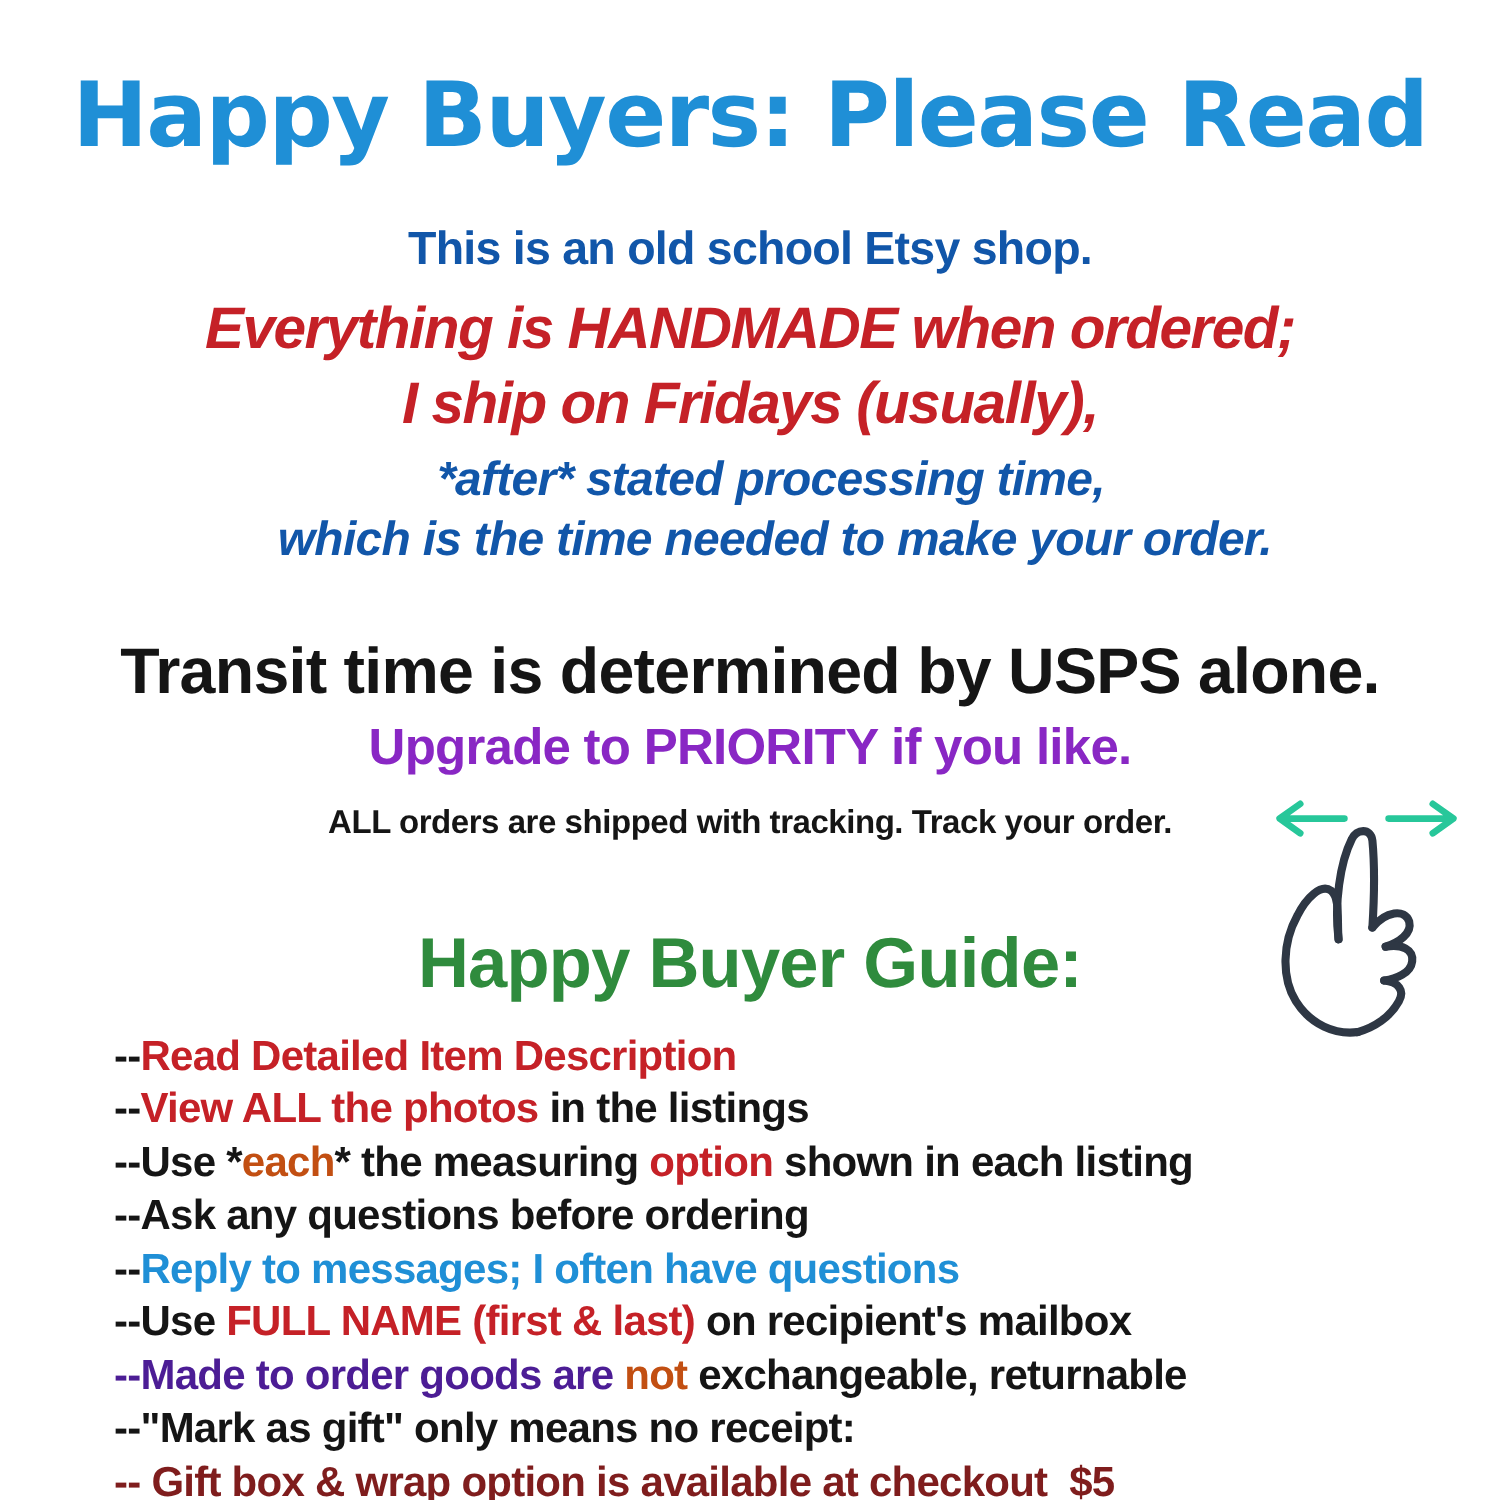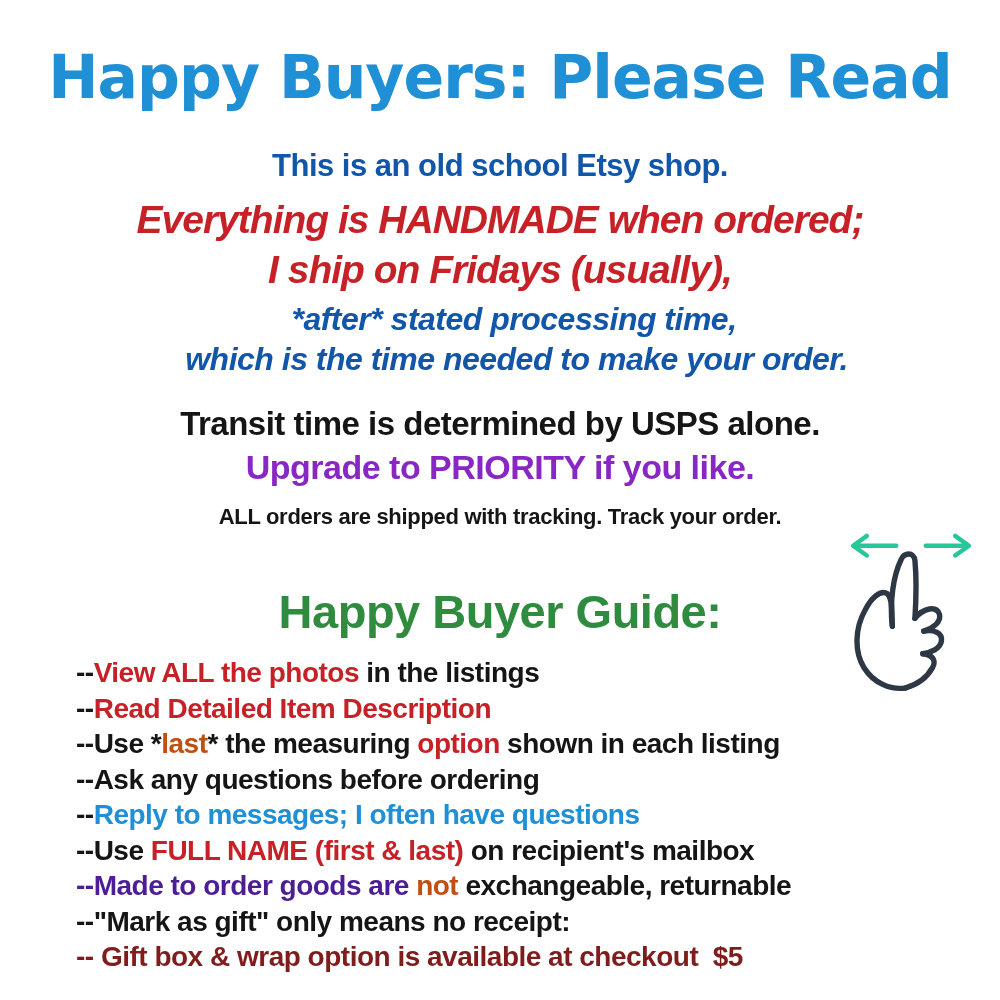--- a/index.html
+++ b/index.html
@@ -48,22 +48,22 @@
   .blue-italic {
     font-style: italic;
     font-size: 32px;
     line-height: 1.2;
     color: var(--dark_blue);
     letter-spacing: -0.5px;
   }
   .blue-italic.first { margin-top: 6px; margin-left: 28px; }
   .blue-italic.second { margin-top: 2px; margin-left: 33px; }
   .transit {
-    margin-top: 27px;
-    font-size: 33px;
+    margin-top: 46px;
+    font-size: 43px;
     line-height: 1.15;
     color: var(--black);
     letter-spacing: -0.5px;
   }
   .upgrade {
     margin-top: 5px;
     font-size: 34px;
     line-height: 1.15;
     color: var(--purple);
     letter-spacing: -0.5px;
@@ -117,23 +117,23 @@
   <div class="line blue-italic first">*after* stated processing time,</div>
   <div class="line blue-italic second">which is the time needed to make your order.</div>
 
   <div class="line transit">Transit time is determined by USPS alone.</div>
   <div class="line upgrade">Upgrade to PRIORITY if you like.</div>
   <div class="line tracking">ALL orders are shipped with tracking. Track your order.</div>
 
   <h2 class="guide-heading">Happy Buyer Guide:</h2>
 
   <ul class="guide-list">
+      <li><span style="color: rgb(21, 21, 21);">--</span><span style="color: rgb(197, 33, 39);">Read Detailed Item Description</span></li>
       <li><span style="color: rgb(21, 21, 21);">--</span><span style="color: rgb(197, 33, 39);">View ALL the photos</span><span style="color: rgb(21, 21, 21);"> in the listings</span></li>
-      <li><span style="color: rgb(21, 21, 21);">--</span><span style="color: rgb(197, 33, 39);">Read Detailed Item Description</span></li>
-      <li><span style="color: rgb(21, 21, 21);">--Use *</span><span style="color: rgb(194, 79, 18);">last</span><span style="color: rgb(21, 21, 21);">* the measuring </span><span style="color: rgb(197, 33, 39);">option</span><span style="color: rgb(21, 21, 21);"> shown in each listing</span></li>
+      <li><span style="color: rgb(21, 21, 21);">--Use *</span><span style="color: rgb(194, 79, 18);">each</span><span style="color: rgb(21, 21, 21);">* the measuring </span><span style="color: rgb(197, 33, 39);">option</span><span style="color: rgb(21, 21, 21);"> shown in each listing</span></li>
       <li><span style="color: rgb(21, 21, 21);">--Ask any questions before ordering</span></li>
       <li><span style="color: rgb(21, 21, 21);">--</span><span style="color: rgb(31, 143, 214);">Reply to messages; I often have questions</span></li>
       <li><span style="color: rgb(21, 21, 21);">--Use </span><span style="color: rgb(197, 33, 39);">FULL NAME (first &amp; last)</span><span style="color: rgb(21, 21, 21);"> on recipient's mailbox</span></li>
       <li><span style="color: #4c1d95; margin-top: 18px;">--Made to order goods are </span><span style="color: rgb(194, 79, 18); margin-top: 45px;">not</span><span style="color: rgb(21, 21, 21);"> exchangeable, returnable</span></li>
       <li><span style="color: rgb(21, 21, 21);">--"Mark as gift" only means no receipt:</span></li>
       <li><span style="color: #7f1d1d;">-- Gift box &amp; wrap option is available at checkout  $5</span></li>
     </ul>
 
   <div class="swipe">
     <svg viewBox="0 0 135 165">

